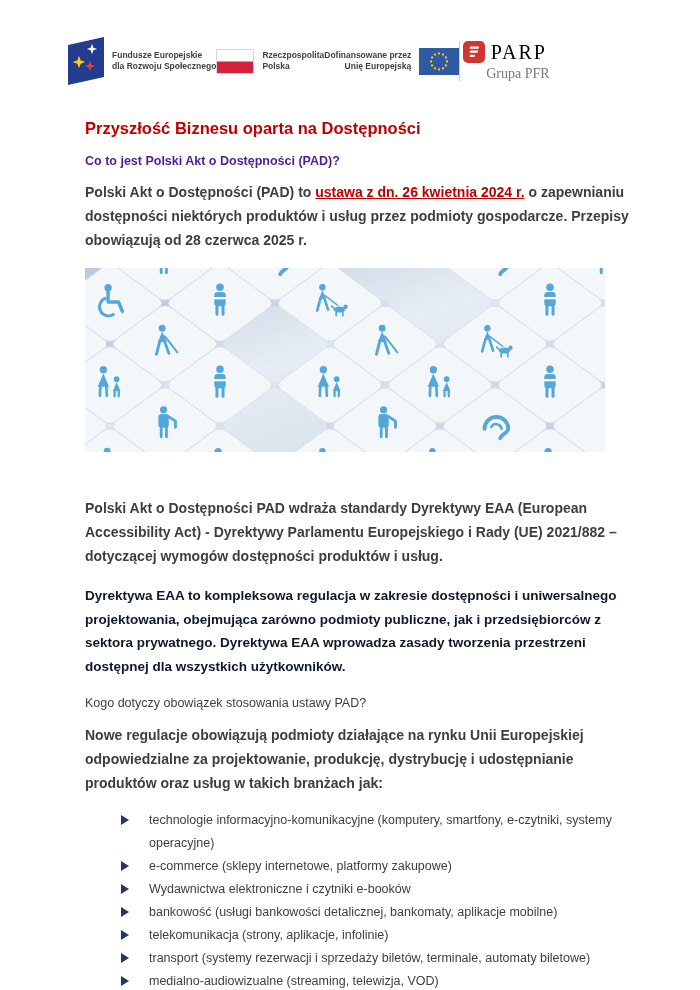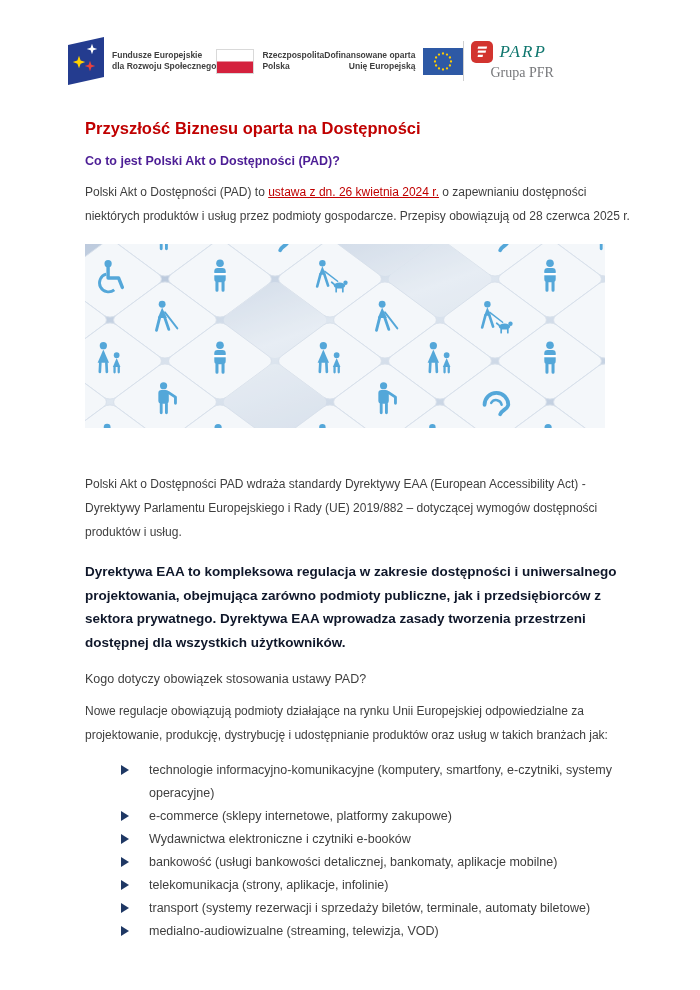--- a/index.html
+++ b/index.html
@@ -13,32 +13,32 @@
     display:flex;align-items:center;justify-content:flex-start;
     padding:33px 56px 0 68px;height:56px;
   }
   .logo-block{display:flex;align-items:center;}
   .logo-text{font-size:8.5px;font-weight:bold;color:#3f3f3f;line-height:1.3;margin-left:8px;}
   .logo-text.right{text-align:right;margin-left:0;margin-right:8px;}
   .pl-flag{border:1px solid #d9d9d9;}
   .divider{width:1px;height:40px;background:#cfcfcf;}
   .parp{display:flex;flex-direction:column;align-items:center;}
   .parp-row{display:flex;align-items:center;gap:6px;}
-  .parp-name{font-family:"Liberation Serif","DejaVu Serif",serif;font-size:17px;color:#0f766e;letter-spacing:2px;font-style:italic;}
+  .parp-name{font-family:"Liberation Serif","DejaVu Serif",serif;font-size:20px;color:#000000;letter-spacing:2px;}
   .parp-sub{font-family:"Liberation Serif","DejaVu Serif",serif;font-size:14px;color:#77787b;margin-top:2px;margin-left:26px;}
   
   .content{padding:0 70px 0 85px;}
   .doc-title{
     margin-top:30px;font-size:16.5px;font-weight:bold;color:#c00000;
   }
   .sub-heading{
     margin-top:16px;font-size:12.5px;font-weight:bold;color:#4c1d95;
   }
   .para{
-    margin-top:12px;font-size:12px;line-height:24px;color:#3e3e3e;
+    margin-top:12px;font-size:14px;line-height:24px;color:#3e3e3e;font-weight:bold;
   }
   .red-link{color:#c00000;text-decoration:underline;cursor:pointer;}
   .hero{
     margin-top:16px;width:520px;height:184px;display:block;
   }
   .para-gap{margin-top:44px;}
   .highlight{
     margin-top:16px;font-size:13.5px;font-weight:bold;line-height:23.5px;color:#0f172a;
   }
   .question{margin-top:18px;font-size:12.5px;color:#3e3e3e;}
@@ -75,21 +75,21 @@
       <rect x="0" y="11.5" width="36" height="11.5" fill="#d4213d"></rect>
     </svg>
     <div class="logo-text">
       <div>Rzeczpospolita</div>
       <div>Polska</div>
     </div>
   </div>
 
   <div class="logo-block">
     <div class="logo-text right">
-      <div>Dofinansowane oparta</div>
+      <div>Dofinansowane przez</div>
       <div>Unię Europejską</div>
     </div>
     <svg width="40" height="27" viewBox="0 0 40 27">
       <rect x="0" y="0" width="40" height="27" fill="#2e59a5"></rect>
       <g id="eu-stars">
           <circle cx="20.00" cy="5.50" r="1.15" fill="#ffcc00"></circle>
           <circle cx="24.00" cy="6.57" r="1.15" fill="#ffcc00"></circle>
           <circle cx="26.93" cy="9.50" r="1.15" fill="#ffcc00"></circle>
           <circle cx="28.00" cy="13.50" r="1.15" fill="#ffcc00"></circle>
           <circle cx="26.93" cy="17.50" r="1.15" fill="#ffcc00"></circle>
@@ -323,21 +323,21 @@
           <rect x="-39" y="-39" width="78" height="78" rx="9" fill="#f4f7fa" stroke="#d8e0ea"></rect>
         </g>
         <use href="#i-wheelchair" xlink:href="#i-wheelchair" x="446" y="178" width="38" height="38"></use>
         <g transform="translate(575,199) scale(1,0.74) rotate(45)">
           <rect x="-39" y="-39" width="78" height="78" rx="9" fill="#f4f7fa" stroke="#d8e0ea"></rect>
         </g>
         <use href="#i-cane" xlink:href="#i-cane" x="556" y="178" width="38" height="38"></use>
       </g>
   </svg>
 
-  <p class="para para-gap">Polski Akt o Dostępności PAD wdraża standardy Dyrektywy EAA (European Accessibility Act) - Dyrektywy Parlamentu Europejskiego i Rady (UE) 2019/882 – dotyczącej wymogów dostępności produktów i usług.</p>
+  <p class="para para-gap">Polski Akt o Dostępności PAD wdraża standardy Dyrektywy EAA (European Accessibility Act) - Dyrektywy Parlamentu Europejskiego i Rady (UE) 2021/882 – dotyczącej wymogów dostępności produktów i usług.</p>
 
   <p class="highlight">Dyrektywa EAA to kompleksowa regulacja w zakresie dostępności i uniwersalnego projektowania, obejmująca zarówno podmioty publiczne, jak i przedsiębiorców z sektora prywatnego. Dyrektywa EAA wprowadza zasady tworzenia przestrzeni dostępnej dla wszystkich użytkowników.</p>
 
   <p class="question">Kogo dotyczy obowiązek stosowania ustawy PAD?</p>
 
   <p class="para">Nowe regulacje obowiązują podmioty działające na rynku Unii Europejskiej odpowiedzialne za projektowanie, produkcję, dystrybucję i udostępnianie produktów oraz usług w takich branżach jak:</p>
 
   <ul class="industries">
       <li>
         <span class="arrow-marker"></span>

